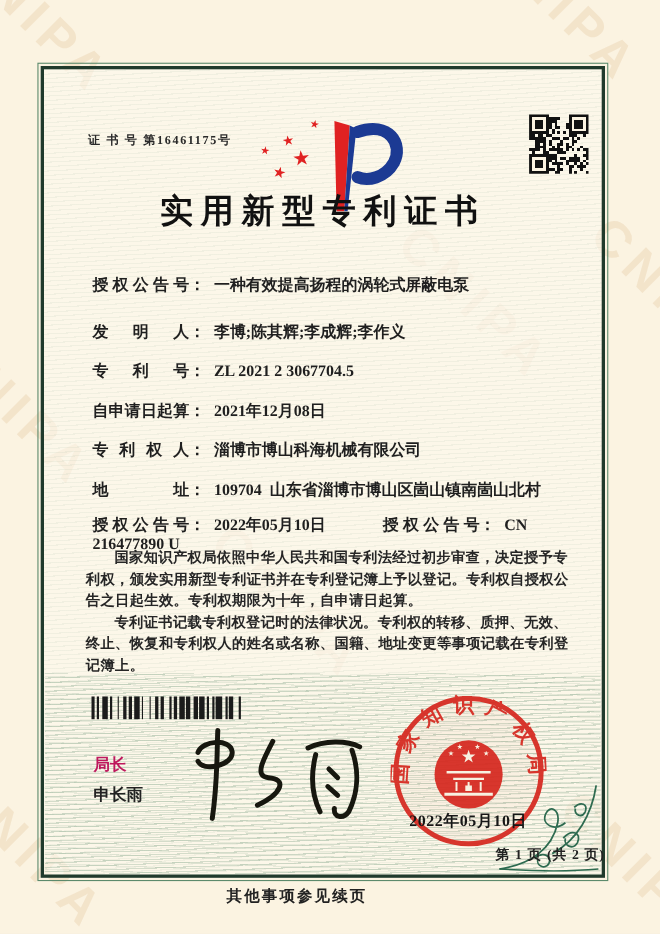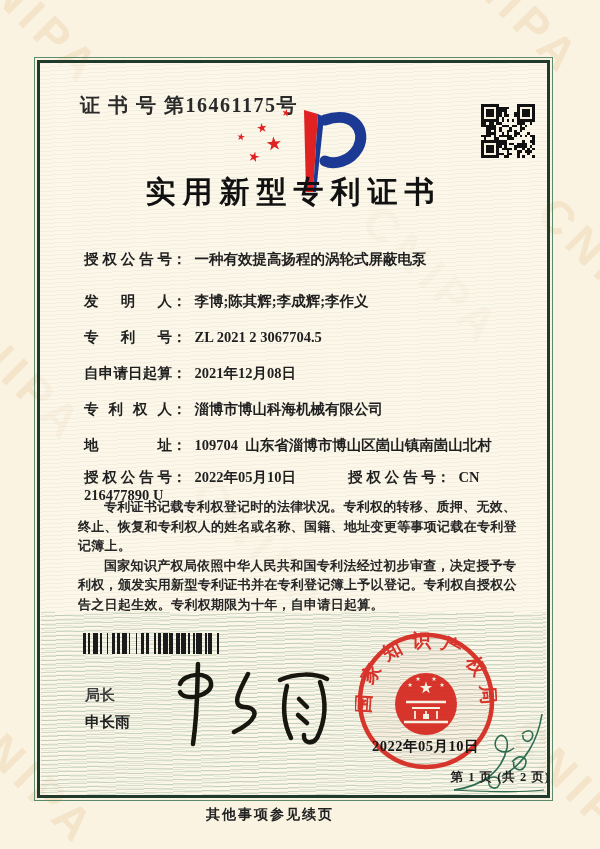--- a/index.html
+++ b/index.html
@@ -22,42 +22,42 @@
     background:rgba(253,250,241,0.55);
     background-image:repeating-linear-gradient(177deg, rgba(140,170,148,0.10) 0px, rgba(140,170,148,0.10) 1px, transparent 1px, transparent 4px);
   }
   .guilloche {
     position:absolute; left:41px; top:612px; width:505px; height:183px; z-index:2;
     background-image:
       repeating-linear-gradient(178deg, rgba(108,150,120,0.28) 0px, rgba(108,150,120,0.28) 1px, transparent 1px, transparent 4px),
       repeating-linear-gradient(182deg, rgba(108,150,120,0.14) 0px, rgba(108,150,120,0.14) 1px, transparent 1px, transparent 5px);
   }
   .abs { position:absolute; z-index:3; }
-  .cert-no { left:80px; top:92px; font-size:20px; letter-spacing:1.5px; font-weight:bold; color:#2a2a2a; }
+  .cert-no { left:80px; top:120px; font-size:11px; letter-spacing:1.5px; font-weight:bold; color:#2a2a2a; }
   .qr { left:481px; top:104px; width:54px; height:54px; }
   .logo { left:228px; top:104px; width:142px; height:92px; }
   .title {
     left:37px; top:172px; width:513px; text-align:center;
     font-size:30px; font-weight:bold; letter-spacing:7px; color:#111;
   }
   .fields { left:84px; top:246px; width:440px; }
   .frow { position:absolute; left:0; font-size:14.5px; font-weight:bold; white-space:nowrap; }
   .flabel {
     display:inline-block; width:88px; text-align:justify; text-align-last:justify;
     vertical-align:top;
   }
   .fcolon { display:inline-block; margin-right:8px; }
   .fvalue { white-space:pre-wrap; }
   .pair2 { margin-left:52px; }
   .paras { left:78px; top:497px; width:446px; font-size:13px; line-height:19.5px;
     font-weight:600; color:#262626; letter-spacing:0.3px; }
   .paras p { text-indent:2em; }
   .barcode { left:83px; top:633px; width:158px; height:21px; display:flex; overflow:hidden; }
   .barcode span { height:100%; }
-  .role { left:85px; top:686px; font-size:15px; font-weight:bold; font-family:"Liberation Sans","DejaVu Sans",sans-serif; color:#404040; }
+  .role { left:85px; top:686px; font-size:15px; font-weight:bold; font-family:"Liberation Sans","DejaVu Sans",sans-serif; color:#be185d; }
   .cname { left:85px; top:713px; font-size:15px; font-weight:bold; font-family:"Liberation Sans","DejaVu Sans",sans-serif; color:#222; }
   .sig { left:168px; top:658px; width:175px; height:92px; z-index:4; }
   .seal { left:355px; top:630px; width:142px; height:142px; z-index:4; opacity:0.93; }
   .seal-date { left:372px; top:737px; z-index:5; font-size:14.5px; font-weight:bold; color:#161616; letter-spacing:0.5px; }
   .ornament { left:452px; top:710px; width:94px; height:86px; z-index:3; }
   .page-no { left:37px; top:769px; width:513px; text-align:right; font-size:12.5px; font-weight:600; color:#222; letter-spacing:1px; z-index:3; }
   .cont-note { left:0; top:806px; width:540px; text-align:center; font-size:14px; font-weight:bold; letter-spacing:2px; color:#222; }
 </style>
 </head>
 <body>
@@ -266,22 +266,22 @@
     </div>
     <div class="frow" style="top:190px;">
       <span class="flabel">地址</span><span class="fcolon">：</span><span class="fvalue">109704  山东省淄博市博山区崮山镇南崮山北村</span>
     </div>
     <div class="frow" style="top:222px;">
       <span class="flabel">授权公告号</span><span class="fcolon">：</span><span class="fvalue">2022年05月10日</span><span class="pair2"></span><span class="flabel">授权公告号</span><span class="fcolon">：</span><span class="fvalue">CN 216477890 U</span>
     </div>
   </div>
 
   <div class="abs paras">
+    <p>国家知识产权局依照中华人民共和国专利法经过初步审查，决定授予专利权，颁发实用新型专利证书并在专利登记簿上予以登记。专利权自授权公告之日起生效。专利权期限为十年，自申请日起算。</p>
     <p>专利证书记载专利权登记时的法律状况。专利权的转移、质押、无效、终止、恢复和专利权人的姓名或名称、国籍、地址变更等事项记载在专利登记簿上。</p>
-    <p>国家知识产权局依照中华人民共和国专利法经过初步审查，决定授予专利权，颁发实用新型专利证书并在专利登记簿上予以登记。专利权自授权公告之日起生效。专利权期限为十年，自申请日起算。</p>
   </div>
 
   <div class="abs barcode" id="barcode">
       <span style="width: 3.4px; background: rgb(27, 27, 27);"></span>
       <span style="width: 1.7px; background: transparent;"></span>
       <span style="width: 1.7px; background: rgb(27, 27, 27);"></span>
       <span style="width: 3.4px; background: transparent;"></span>
       <span style="width: 5.1px; background: rgb(27, 27, 27);"></span>
       <span style="width: 1.7px; background: transparent;"></span>
       <span style="width: 1.7px; background: rgb(27, 27, 27);"></span>

